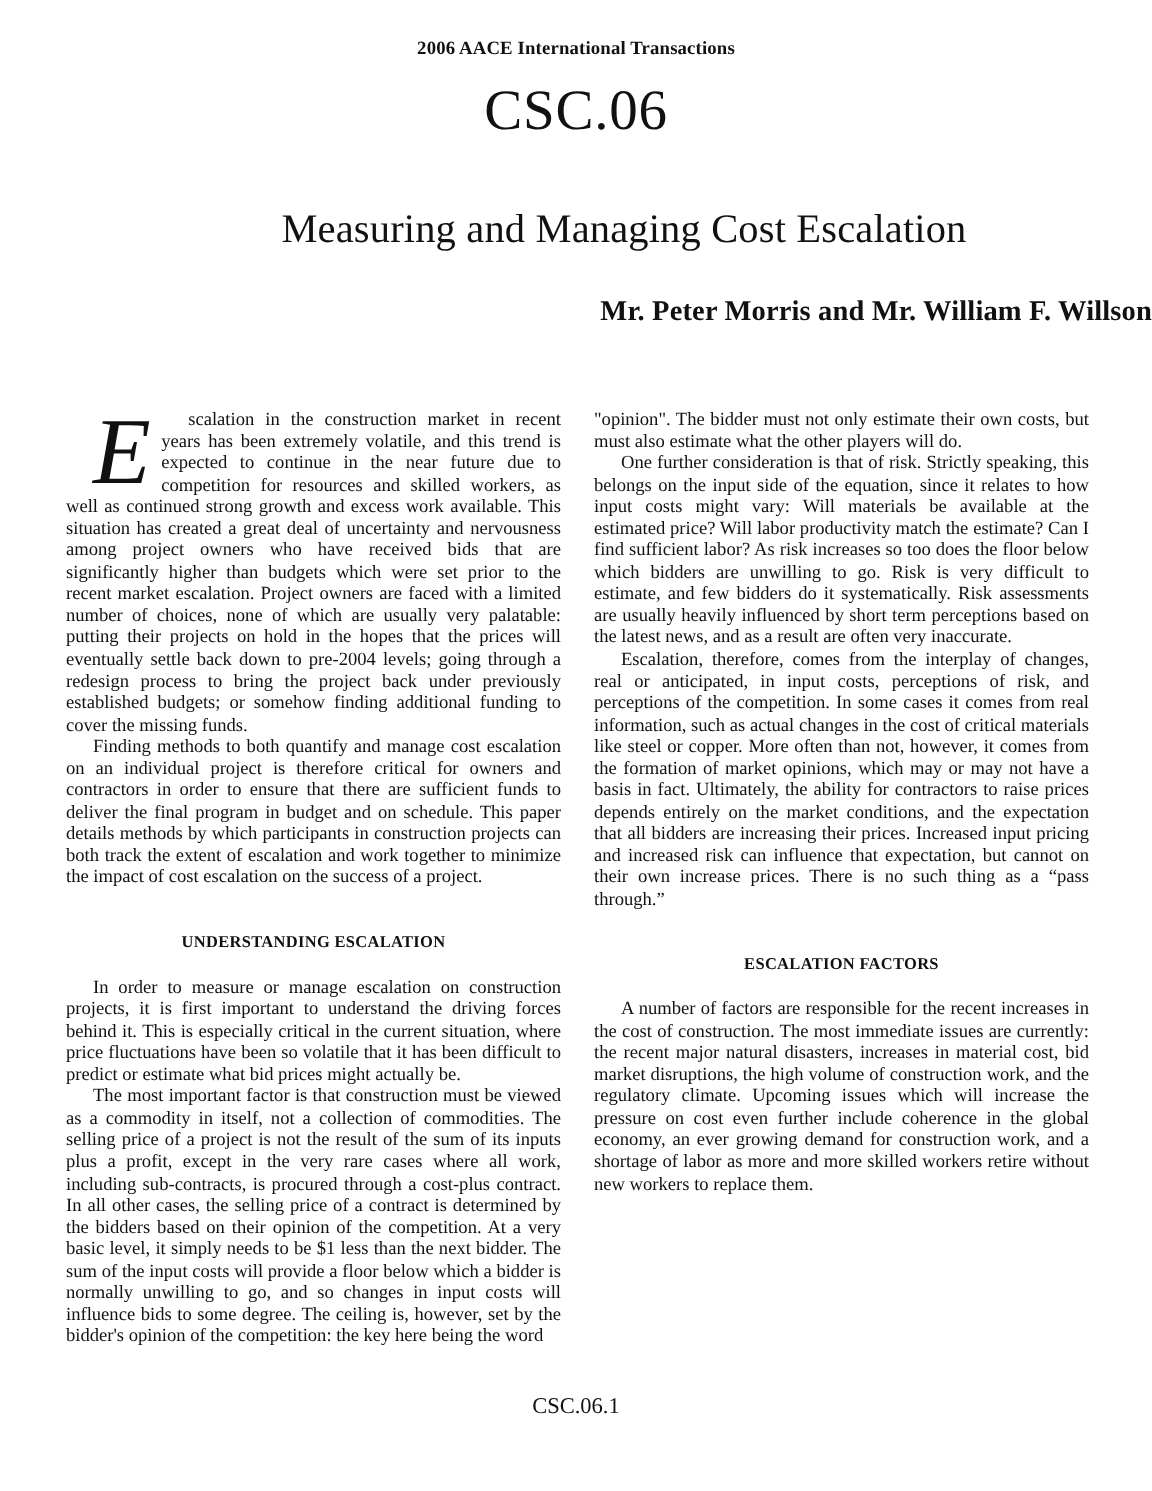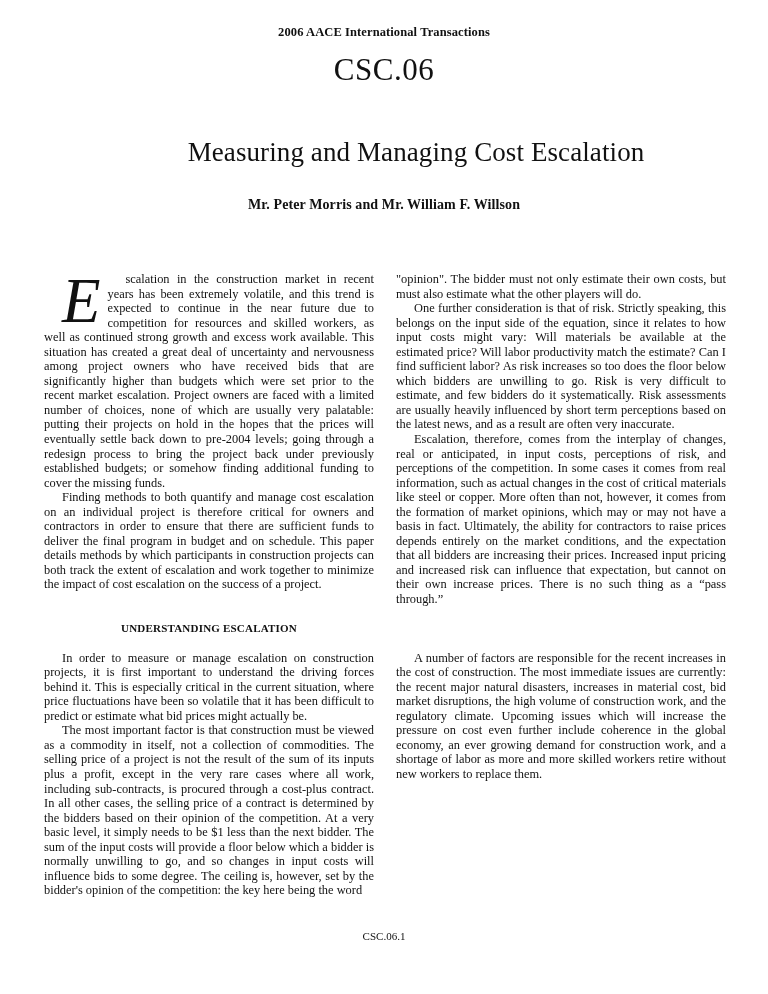--- a/index.html
+++ b/index.html
@@ -35,21 +35,21 @@
     letter-spacing: 0.1px;
   }
 
   
   .paper-number {
     position: absolute;
     top: 52px;
     left: 0;
     width: 768px;
     text-align: center;
-    font-size: 31px;
+    font-size: 38px;
     font-weight: normal;
     letter-spacing: 0.5px;
   }
 
   
   .doc-title {
     position: absolute;
     top: 119px;
     left: 0;
     width: 768px;
@@ -59,22 +59,22 @@
     letter-spacing: 0.1px;
     margin-left: 32px;
   }
 
   
   .authors {
     position: absolute;
     top: 197px;
     left: 0;
     width: 768px;
-    text-align: center;
-    font-size: 14px;
+    text-align: right;
+    font-size: 19px;
     font-weight: bold;
     letter-spacing: 0.1px;
   }
 
   
   .columns {
     position: absolute;
     top: 272px;
     left: 44px;
     width: 682px;
@@ -126,21 +126,21 @@
   .gap-before-heading { height: 29px; }
   .gap-after-heading  { height: 15px; }
 
   
   .footer {
     position: absolute;
     top: 930px;
     left: 0;
     width: 768px;
     text-align: center;
-    font-size: 11px;
+    font-size: 15px;
   }
 </style>
 </head>
 <body>
 
 <div class="page">
 
   <div class="running-head">2006 AACE International Transactions</div>
 
   <div class="paper-number">CSC.06</div>
@@ -171,20 +171,21 @@
     <div class="col">
 
       <p class="body noindent">"opinion". The bidder must not only estimate their own costs, but must also estimate what the other players will do.</p>
 
       <p class="body">One further consideration is that of risk. Strictly speaking, this belongs on the input side of the equation, since it relates to how input costs might vary: Will materials be available at the estimated price? Will labor productivity match the estimate? Can I find sufficient labor? As risk increases so too does the floor below which bidders are unwilling to go. Risk is very difficult to estimate, and few bidders do it systematically. Risk assessments are usually heavily influenced by short term perceptions based on the latest news, and as a result are often very inaccurate.</p>
 
       <p class="body">Escalation, therefore, comes from the interplay of changes, real or anticipated, in input costs, perceptions of risk, and perceptions of the competition. In some cases it comes from real information, such as actual changes in the cost of critical materials like steel or copper. More often than not, however, it comes from the formation of market opinions, which may or may not have a basis in fact. Ultimately, the ability for contractors to raise prices depends entirely on the market conditions, and the expectation that all bidders are increasing their prices. Increased input pricing and increased risk can influence that expectation, but cannot on their own increase prices. There is no such thing as a “pass through.”</p>
 
       <div class="gap-before-heading"></div>
 
+      <h2 class="section">ESCALATION FACTORS</h2>
 
       <div class="gap-after-heading"></div>
 
       <p class="body">A number of factors are responsible for the recent increases in the cost of construction. The most immediate issues are currently: the recent major natural disasters, increases in material cost, bid market disruptions, the high volume of construction work, and the regulatory climate. Upcoming issues which will increase the pressure on cost even further include coherence in the global economy, an ever growing demand for construction work, and a shortage of labor as more and more skilled workers retire without new workers to replace them.</p>
     </div>
 
   </div>
 
   <div class="footer">CSC.06.1</div>
 

